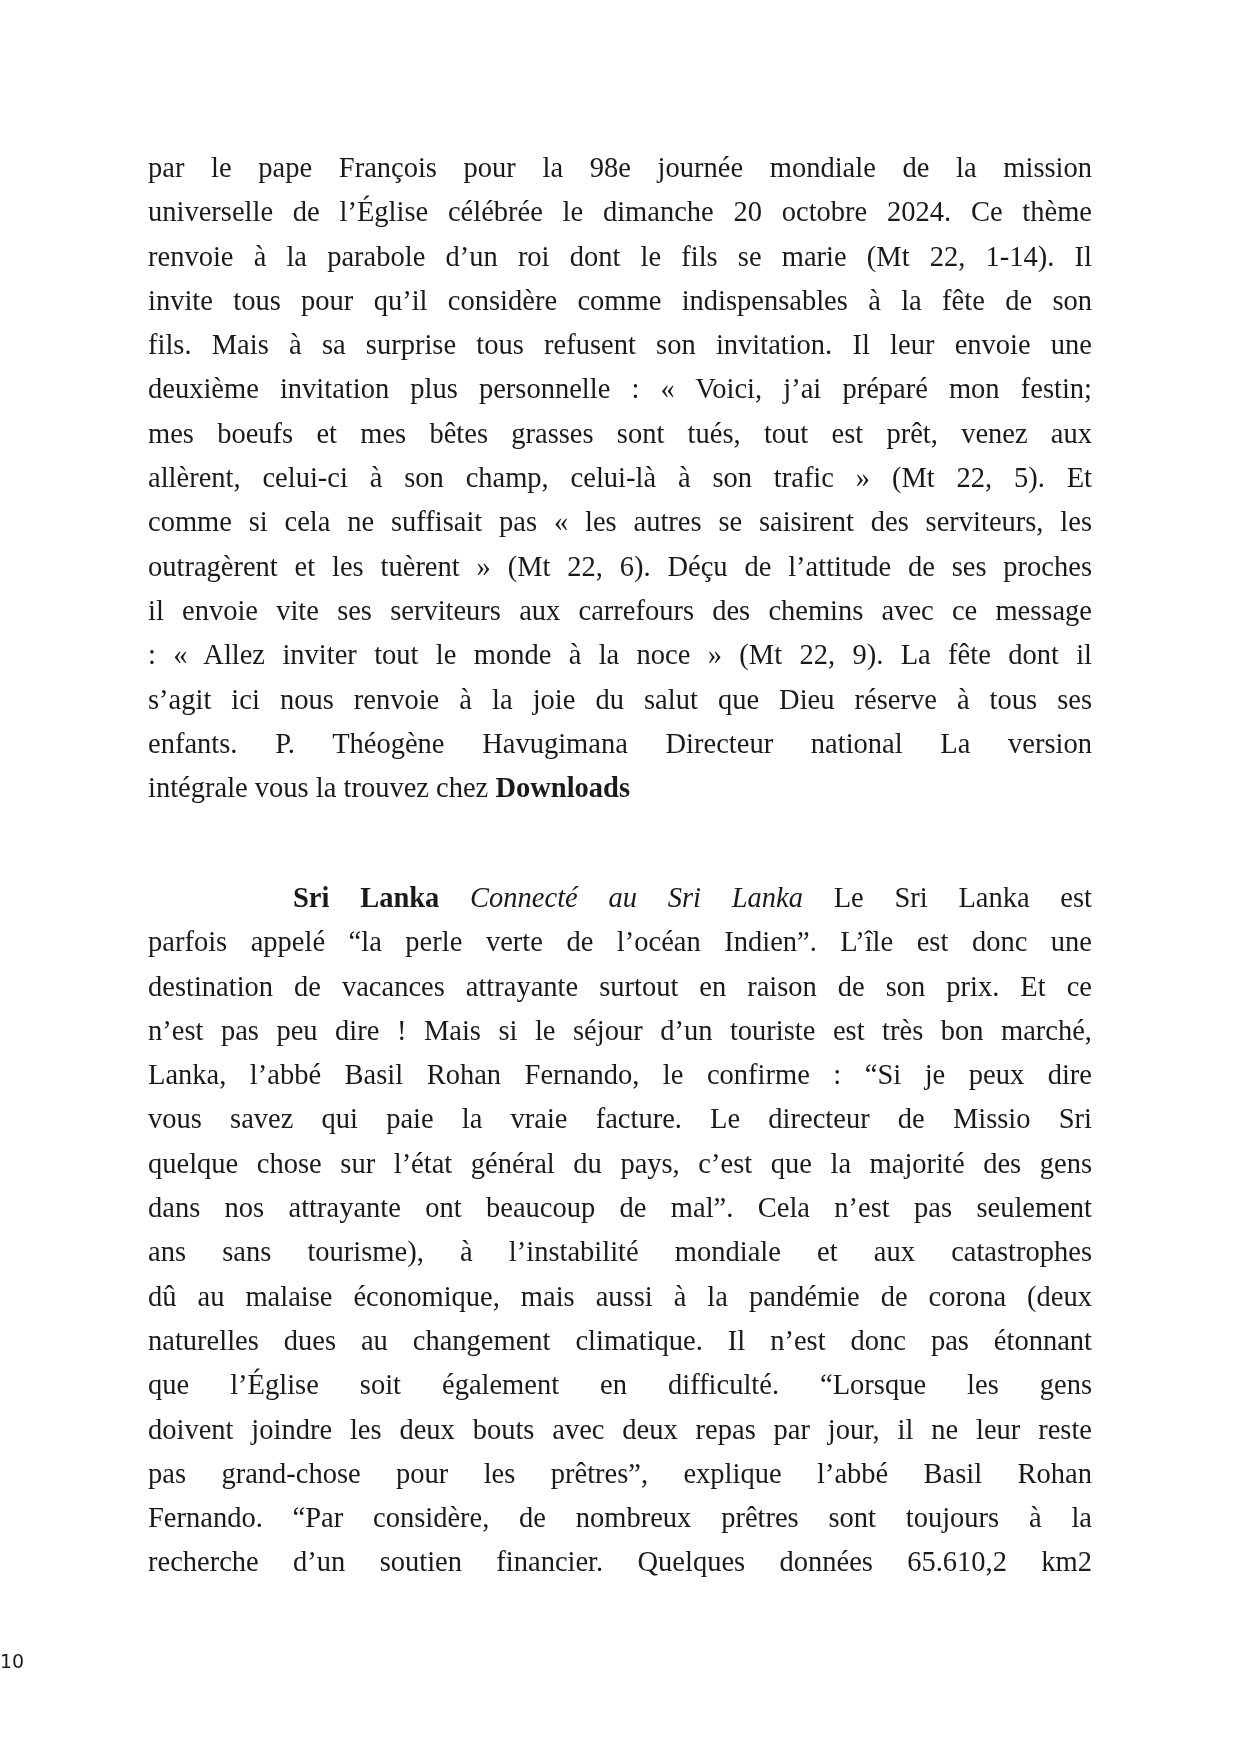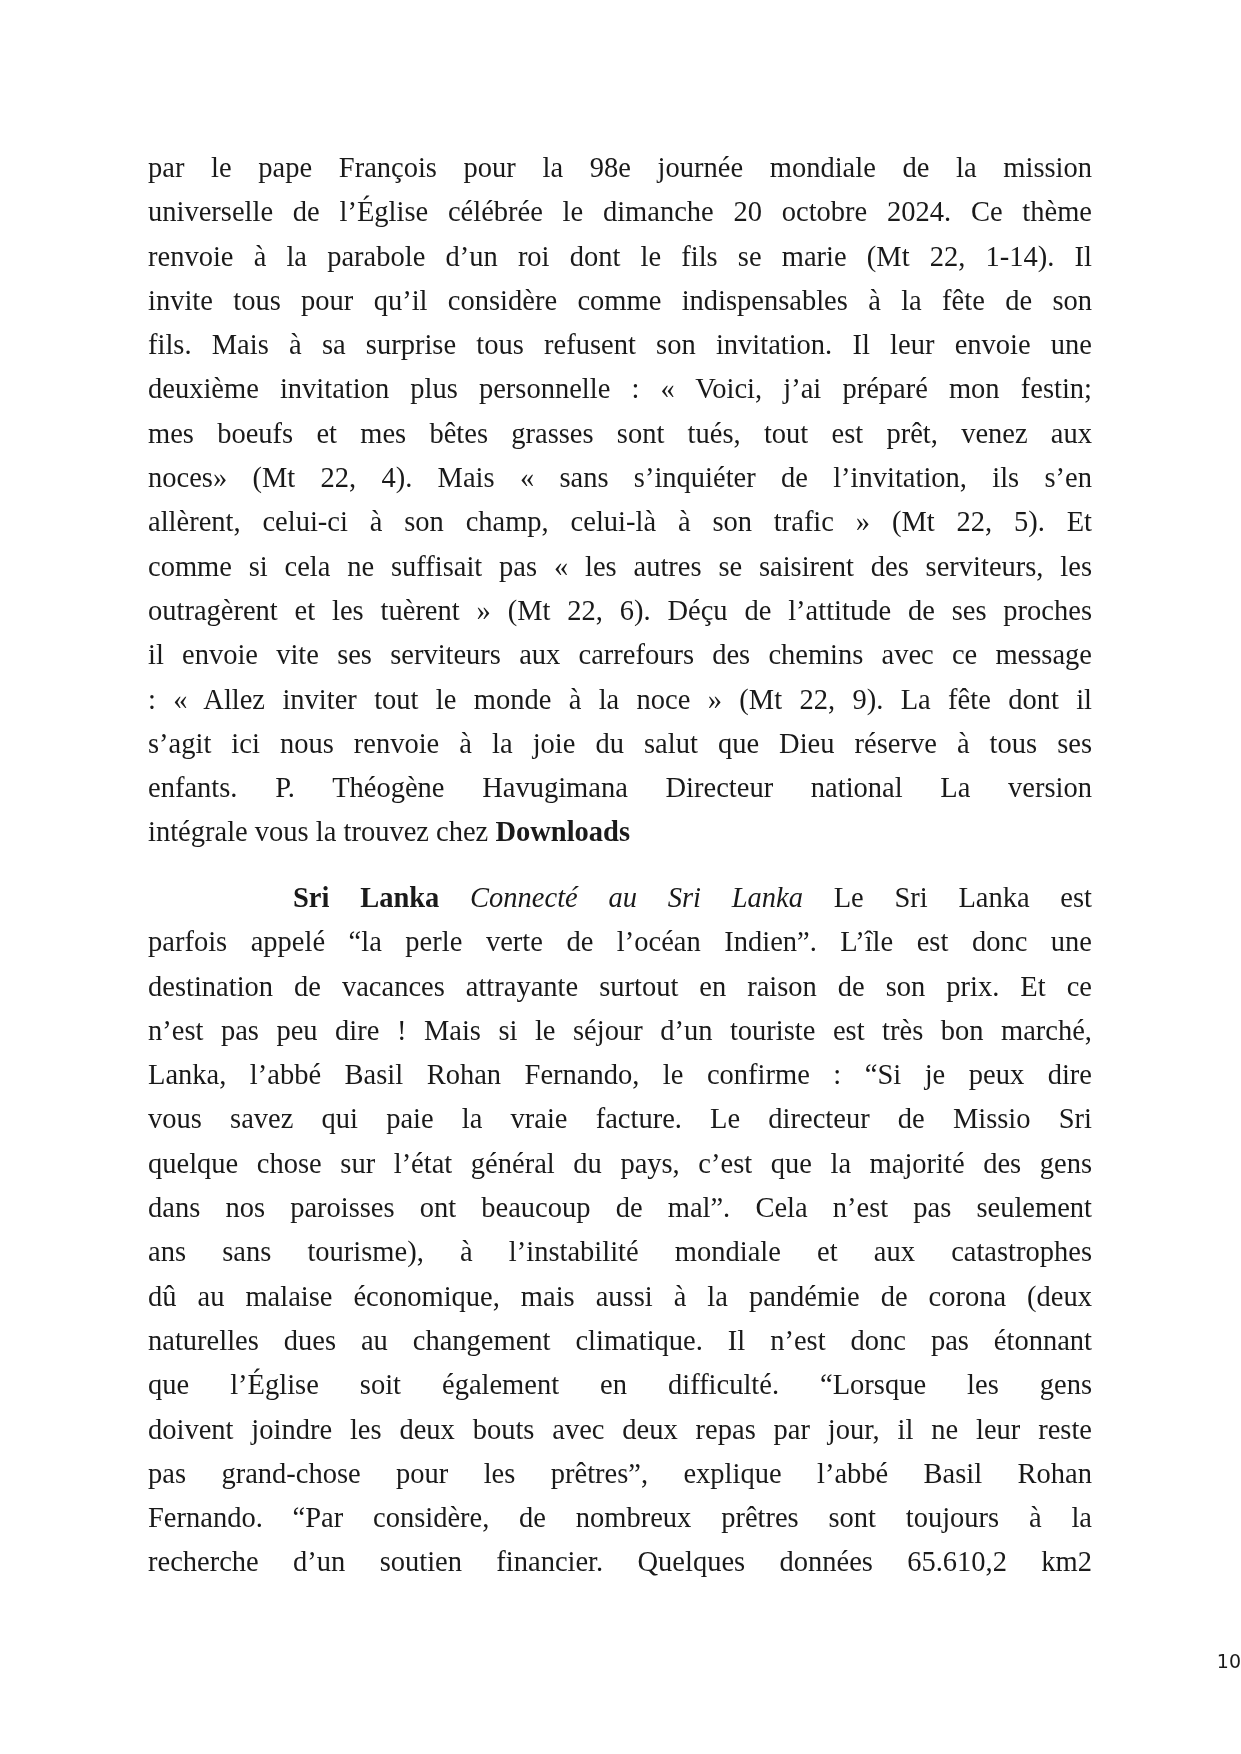--- a/index.html
+++ b/index.html
@@ -18,59 +18,58 @@
     }
     .p1 { top: 146px; }
     .p2 { top: 876px; }
     .p2 .indent { display: inline-block; width: 145px; }
     .line { display: block; text-align: justify; text-align-last: justify; white-space: normal; }
     .line.last { text-align-last: left; }
     b { font-weight: bold; }
     i { font-style: italic; margin-top: 25px; }
     .page-number {
       position: absolute; left: 0; width: 1241px; top: 1650px;
-      text-align: right;
+      text-align: left;
       font-family: "DejaVu Sans", sans-serif;
       font-size: 19px;
       color: #1a1a1a;
     }
   </style>
 </head>
 <body>
 
 <div class="page">
 
   <div class="text-block p1">
     <span class="line">par le pape François pour la 98e journée mondiale de la mission</span>
     <span class="line">universelle de l’Église célébrée le dimanche 20 octobre 2024. Ce thème</span>
     <span class="line">renvoie à la parabole d’un roi dont le fils se marie (Mt 22, 1-14). Il</span>
     <span class="line">invite tous pour qu’il considère comme indispensables à la fête de son</span>
     <span class="line">fils. Mais à sa surprise tous refusent son invitation. Il leur envoie une</span>
     <span class="line">deuxième invitation plus personnelle : « Voici, j’ai préparé mon festin;</span>
     <span class="line">mes boeufs et mes bêtes grasses sont tués, tout est prêt,  venez aux</span>
-    <span class="line">noces» (Mt 22, 4). Mais « sans s’inquiéter de l’invitation, ils s’en</span>
     <span class="line">allèrent, celui-ci à son champ, celui-là à son trafic » (Mt 22, 5). Et</span>
     <span class="line">comme si cela ne suffisait pas « les autres se saisirent des serviteurs, les</span>
     <span class="line">outragèrent et les tuèrent » (Mt 22, 6). Déçu de l’attitude de ses proches</span>
     <span class="line">il envoie vite ses serviteurs aux carrefours des chemins avec ce message</span>
     <span class="line">: « Allez inviter tout le monde à la noce » (Mt 22, 9).   La fête dont il</span>
     <span class="line">s’agit ici nous renvoie à la joie du salut que Dieu réserve à tous ses</span>
     <span class="line">enfants.   P. Théogène Havugimana Directeur national   La version</span>
     <span class="line last"><span>intégrale vous la trouvez chez </span><b>Downloads</b></span>
   </div>
 
   <div class="text-block p2">
     <span class="line"><span class="indent"></span><b>Sri Lanka</b> <i>Connecté au Sri Lanka</i><span>  Le Sri Lanka est</span></span>
     <span class="line">parfois appelé “la perle verte de l’océan Indien”. L’île est donc une</span>
     <span class="line">destination de vacances attrayante surtout en raison de son prix.  Et ce</span>
     <span class="line">n’est pas peu dire ! Mais si le séjour d’un touriste est très bon marché,</span>
     <span class="line">Lanka, l’abbé Basil Rohan Fernando, le confirme : “Si je peux dire</span>
     <span class="line">vous savez qui paie la vraie facture. Le directeur de Missio Sri</span>
     <span class="line">quelque chose sur l’état général du pays, c’est que la majorité des gens</span>
-    <span class="line">dans nos paroisses ont beaucoup de mal”. Cela n’est pas seulement</span>
+    <span class="line">dans nos attrayante ont beaucoup de mal”. Cela n’est pas seulement</span>
     <span class="line">ans sans tourisme), à l’instabilité mondiale et aux catastrophes</span>
     <span class="line">dû au malaise économique, mais aussi à la pandémie de corona (deux</span>
     <span class="line">naturelles dues au changement climatique. Il n’est donc pas étonnant</span>
     <span class="line">que l’Église soit également en difficulté. “Lorsque les gens</span>
     <span class="line">doivent joindre les deux bouts avec deux repas par jour, il ne leur reste</span>
     <span class="line">pas grand-chose pour les prêtres”, explique l’abbé Basil Rohan</span>
     <span class="line">Fernando. “Par considère, de nombreux prêtres sont toujours à la</span>
     <span class="line">recherche d’un soutien financier.   Quelques données   65.610,2 km2</span>
   </div>
 

